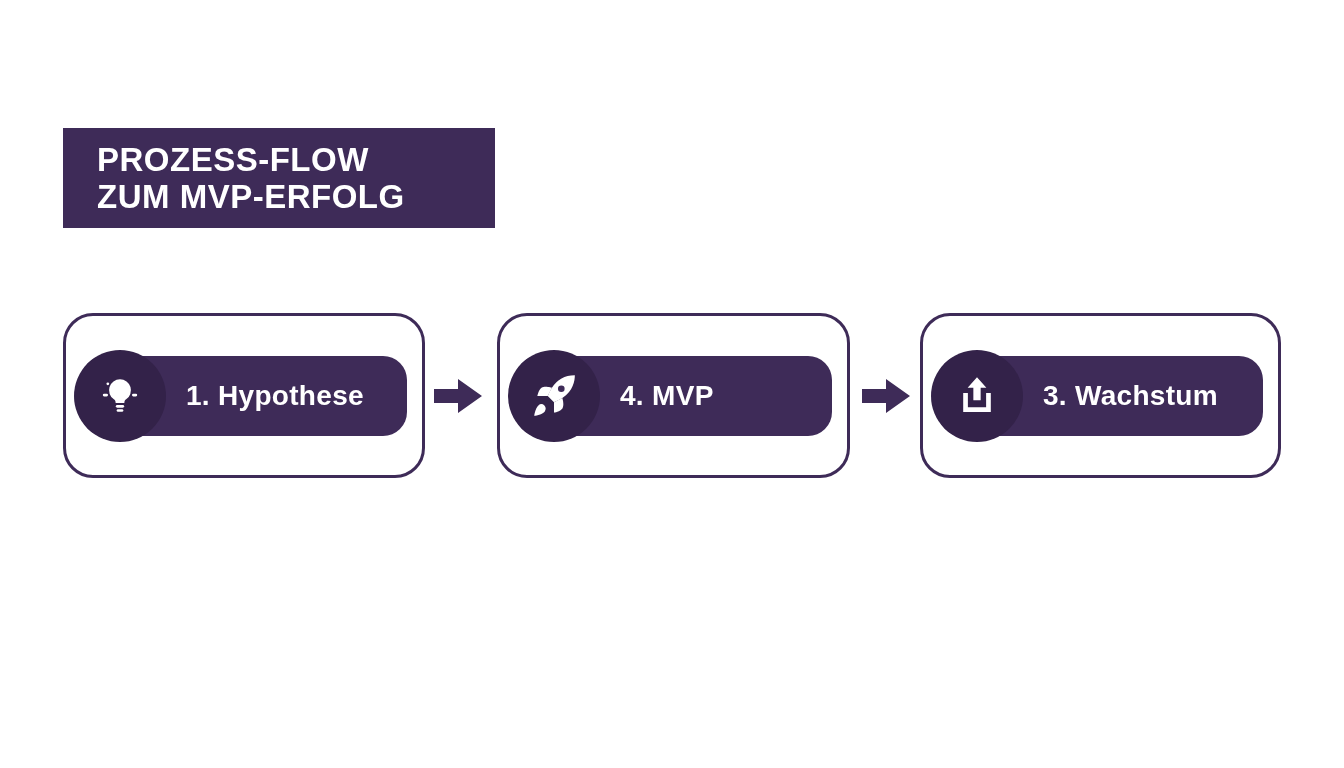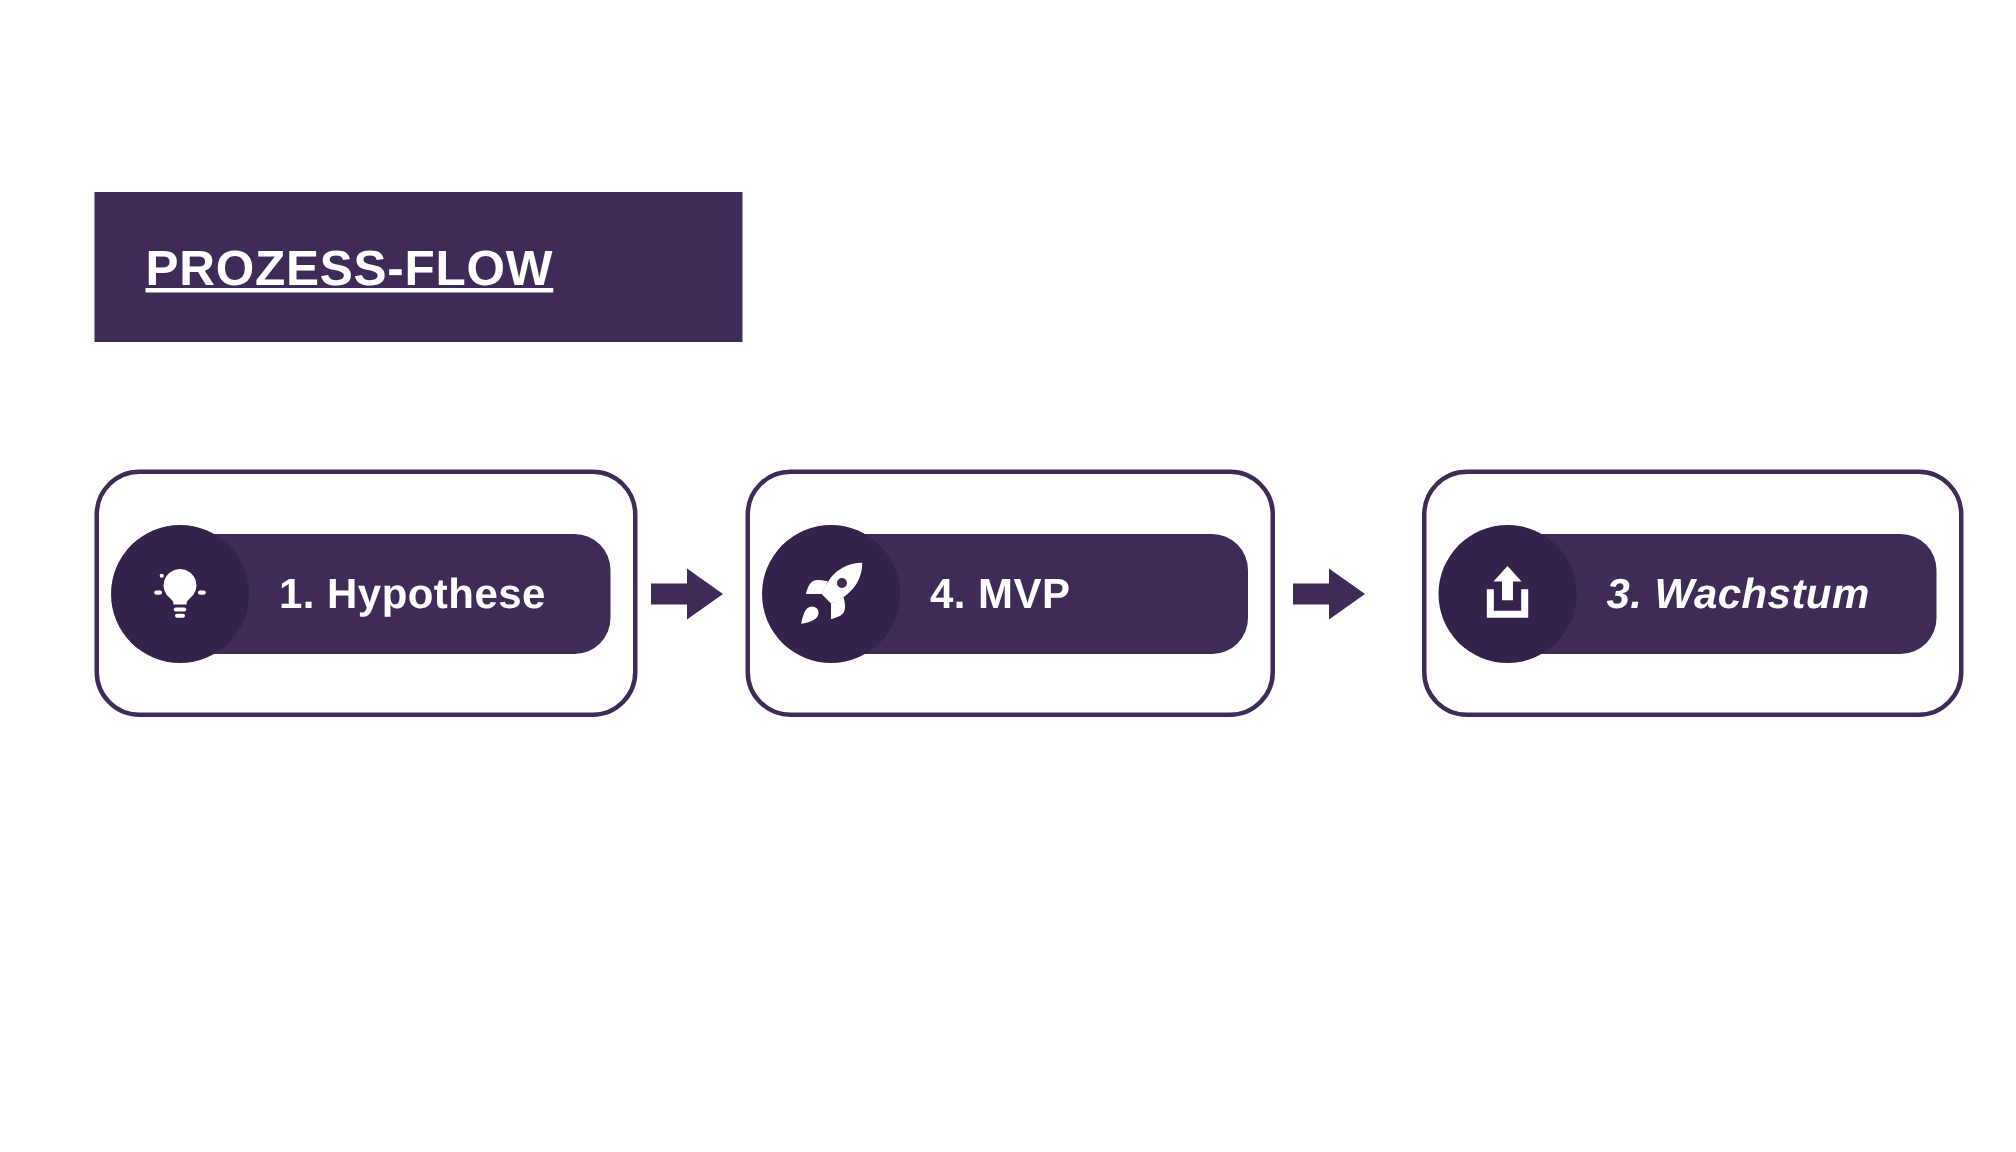--- a/index.html
+++ b/index.html
@@ -17,21 +17,20 @@
     left: 63px;
     top: 128px;
     width: 432px;
     height: 100px;
     background: #3e2b58;
     color: #ffffff;
     display: flex;
     flex-direction: column;
     justify-content: center;
     padding-left: 34px;
-    text-decoration: underline;
   }
   .title-line {
     font-size: 33px;
     font-weight: bold;
     letter-spacing: 0.5px;
     line-height: 37px;
     text-transform: uppercase;
   }
 
   
@@ -41,21 +40,21 @@
     height: 165px;
     background: #ffffff;
     border: 3px solid #3e2b58;
     border-radius: 30px;
     display: flex;
     align-items: center;
     padding: 0 15px;
   }
   .card-1 { left: 63px;  width: 362px; }
   .card-2 { left: 497px; width: 353px; }
-  .card-3 { left: 948px; width: 361px; font-style: italic; }
+  .card-3 { left: 920px; width: 361px; }
 
   .pill {
     position: relative;
     height: 80px;
     width: 100%;
     background: #3e2b58;
     border-radius: 24px;
     display: flex;
     align-items: center;
     text-align: right;
@@ -93,20 +92,21 @@
   .arrow-2 { left: 862px; }
   .arrow svg { display: block; }
 </style>
 </head>
 <body>
 
 <div>
 
   <header class="title-box">
     <div class="title-line">PROZESS-FLOW</div>
+    <div class="title-line">ZUM MVP-ERFOLG</div>
   </header>
 
   <div class="step-card card-1">
     <div class="pill">
       <div class="icon-circle">
         <svg width="50" height="50" viewBox="0 0 48 48" aria-hidden="true">
           <path d="M24 8a10.5 10.5 0 0 0-5.9 19.2c1 .7 1.7 1.8 1.7 3v.5h8.4v-.5c0-1.2.7-2.3 1.7-3A10.5 10.5 0 0 0 24 8z" fill="#ffffff"></path>
           <rect x="20" y="32.6" width="8" height="2.6" rx="1.3" fill="#ffffff"></rect>
           <rect x="20.8" y="36.6" width="6.4" height="2.6" rx="1.3" fill="#ffffff"></rect>
           <rect x="7.5" y="21.8" width="5" height="2.6" rx="1.3" fill="#ffffff"></rect>

